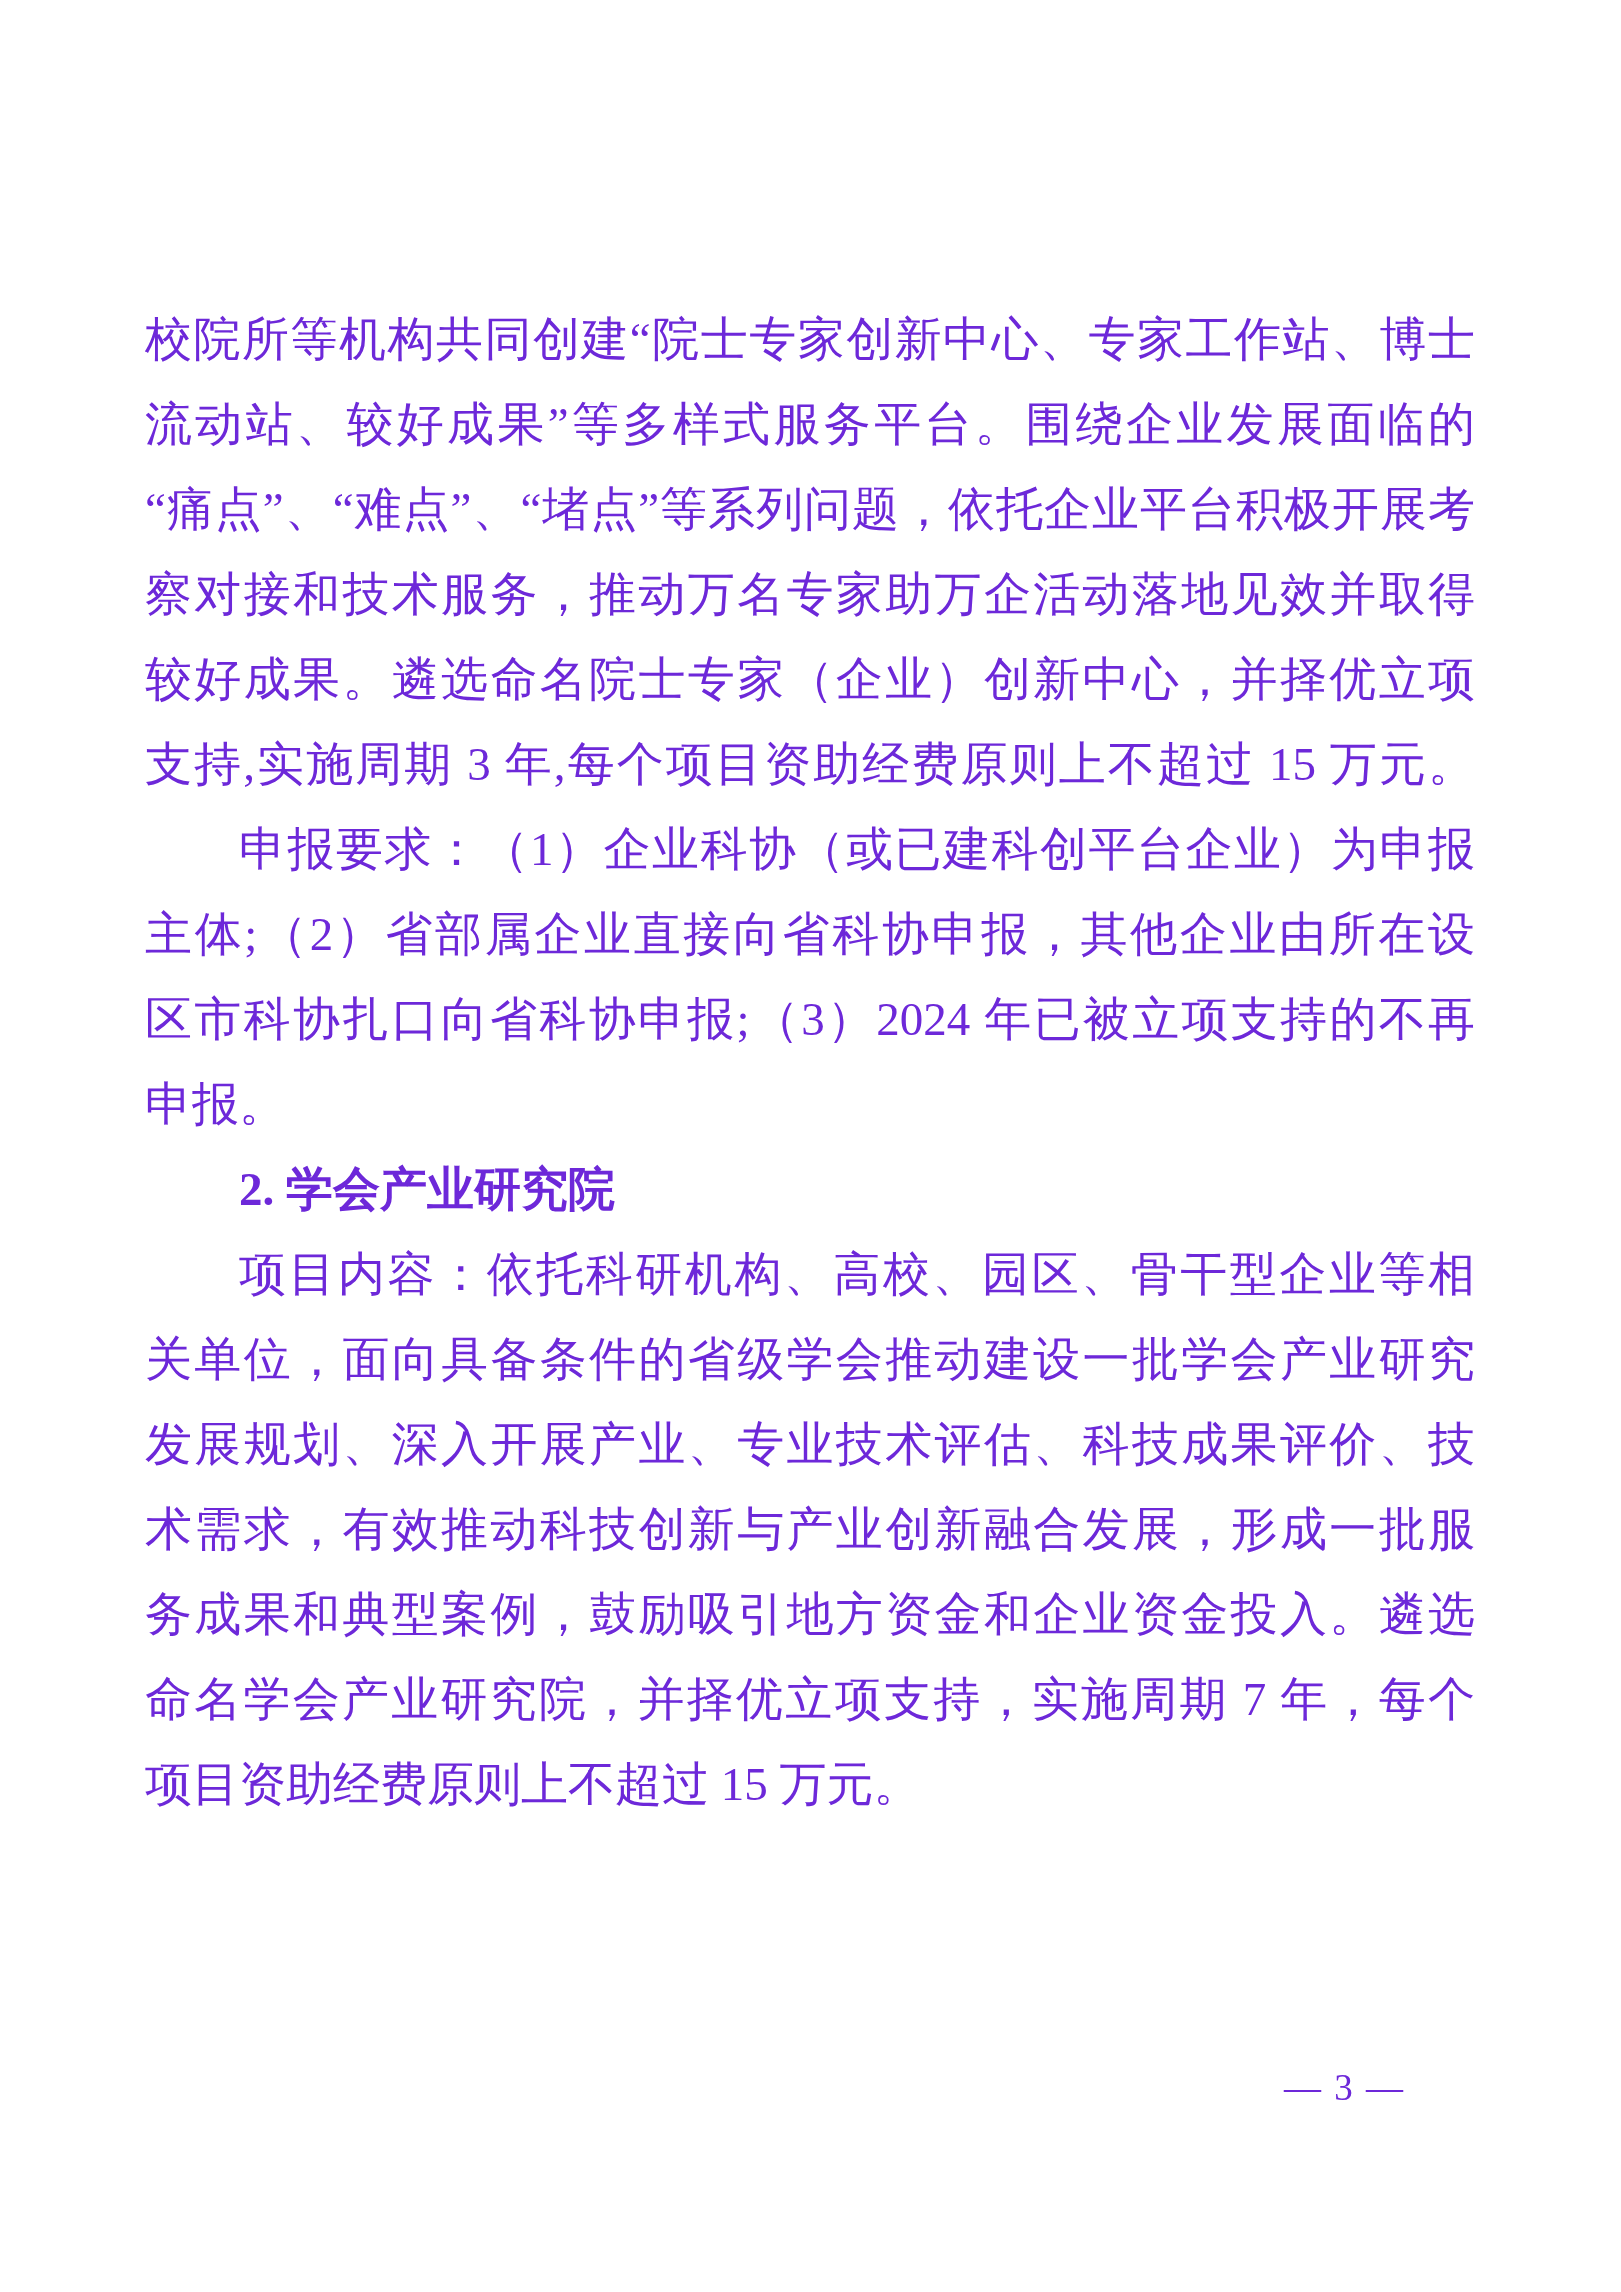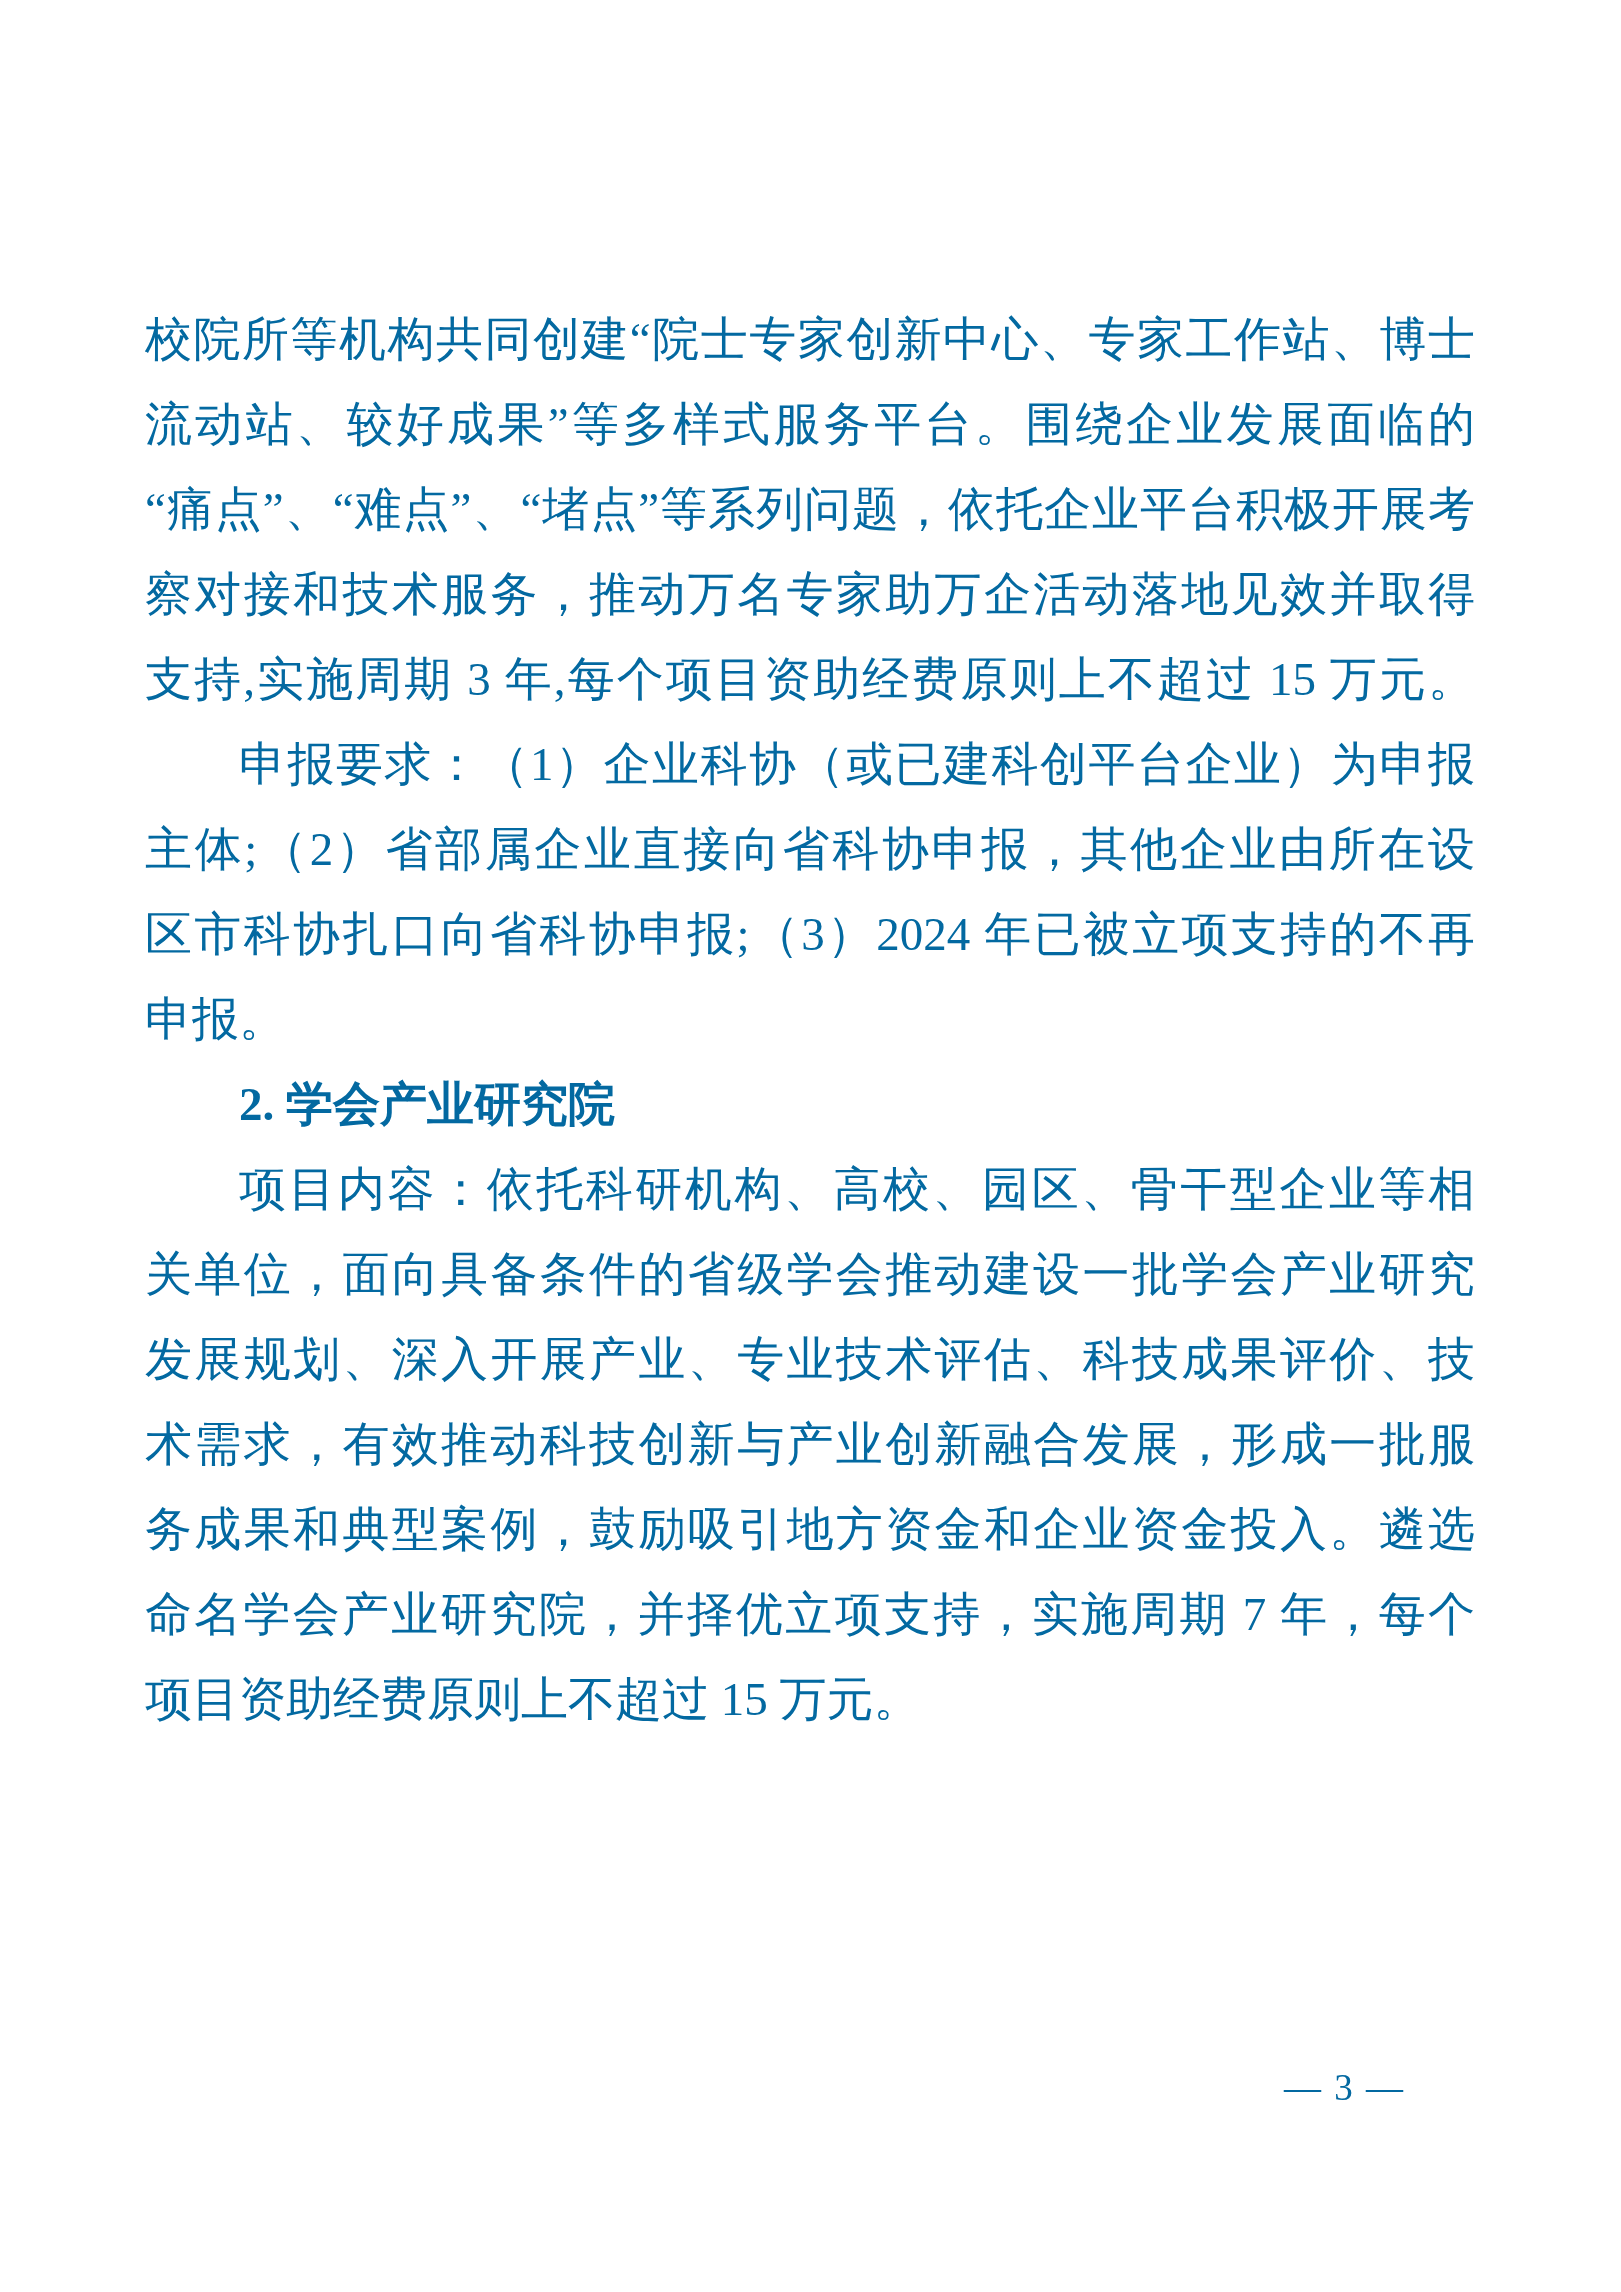--- a/index.html
+++ b/index.html
@@ -5,21 +5,21 @@
   html, body {
     margin: 0;
     padding: 0;
     background: #ffffff;
   }
   .page {
     position: relative;
     width: 1621px;
     height: 2293px;
     background: #ffffff;
-    color: #0369a1;
+    color: #6d28d9;
     font-family: "Liberation Serif", "DejaVu Serif", serif;
     overflow: hidden;
   }
   .content {
     position: absolute;
     left: 145px;
     top: 297px;
     width: 1330px;
   }
   .line {
@@ -55,20 +55,21 @@
 </style>
 </head>
 <body>
 
 <div class="page">
   <div class="content">
     <div class="line">校院所等机构共同创建“院士专家创新中心、专家工作站、博士</div>
     <div class="line">流动站、较好成果”等多样式服务平台。围绕企业发展面临的</div>
     <div class="line">“痛点”、“难点”、“堵点”等系列问题，依托企业平台积极开展考</div>
     <div class="line">察对接和技术服务，推动万名专家助万企活动落地见效并取得</div>
+    <div class="line">较好成果。遴选命名院士专家（企业）创新中心，并择优立项</div>
     <div class="line">支持,实施周期 3 年,每个项目资助经费原则上不超过 15 万元。</div>
     <div class="line indent">申报要求：（1）企业科协（或已建科创平台企业）为申报</div>
     <div class="line">主体;（2）省部属企业直接向省科协申报，其他企业由所在设</div>
     <div class="line">区市科协扎口向省科协申报;（3）2024 年已被立项支持的不再</div>
     <div class="line no-just">申报。</div>
     <div class="line heading indent">2. 学会产业研究院</div>
     <div class="line indent">项目内容：依托科研机构、高校、园区、骨干型企业等相</div>
     <div class="line">关单位，面向具备条件的省级学会推动建设一批学会产业研究</div>
     <div class="line">发展规划、深入开展产业、专业技术评估、科技成果评价、技</div>
     <div class="line">术需求，有效推动科技创新与产业创新融合发展，形成一批服</div>

